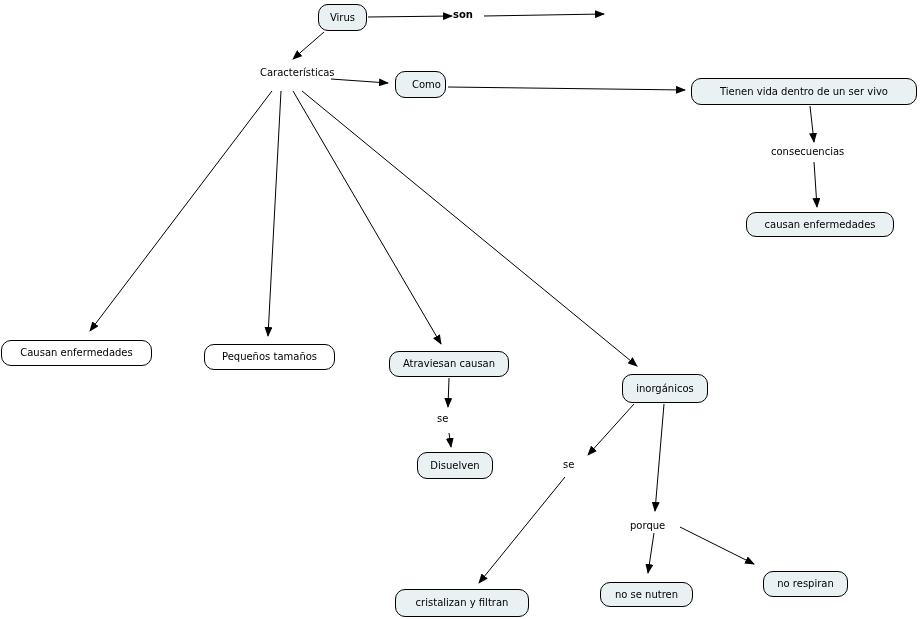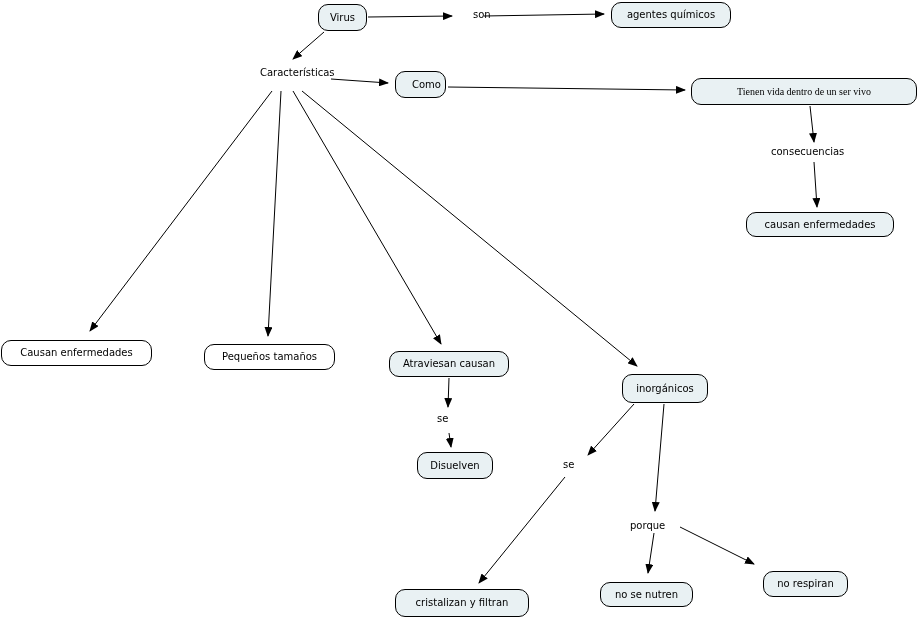--- a/index.html
+++ b/index.html
@@ -64,33 +64,32 @@
     <line x1="449" y1="378" x2="448" y2="407" marker-end="url(#arrow)"></line>
     <line x1="449" y1="433" x2="451" y2="447" marker-end="url(#arrow)"></line>
     <line x1="634" y1="404" x2="588" y2="455" marker-end="url(#arrow)"></line>
     <line x1="565" y1="477" x2="479" y2="583" marker-end="url(#arrow)"></line>
     <line x1="664" y1="404" x2="655" y2="511" marker-end="url(#arrow)"></line>
     <line x1="654" y1="533" x2="648" y2="573" marker-end="url(#arrow)"></line>
     <line x1="680" y1="527" x2="754" y2="564" marker-end="url(#arrow)"></line>
   </svg>
 
   <div class="node" style="left:318px; top:4px;  width:49px;  height:27px;">Virus</div>
-  <div class="node" style="left:611px; top:2px;  width:120px; height:26px;">agentes químicos</div>
   <div class="node" style="left:395px; top:71px; width:51px;  height:27px;padding-left:12px;">Como</div>
-  <div class="node" style="left:691px; top:78px; width:226px; height:27px;font-family:Liberation Serif, serif;">Tienen vida dentro de un ser vivo</div>
+  <div class="node" style="left:691px; top:78px; width:226px; height:27px;">Tienen vida dentro de un ser vivo</div>
   <div class="node" style="left:746px; top:212px; width:148px; height:25px;">causan enfermedades</div>
   <div class="node alt" style="left:1px;   top:340px; width:151px; height:26px;">Causan enfermedades</div>
   <div class="node alt" style="left:204px; top:344px; width:131px; height:26px;">Pequeños tamaños</div>
   <div class="node" style="left:389px; top:351px; width:120px; height:26px;">Atraviesan causan</div>
   <div class="node" style="left:417px; top:452px; width:76px;  height:27px;">Disuelven</div>
   <div class="node" style="left:395px; top:589px; width:134px; height:28px;">cristalizan y filtran</div>
   <div class="node" style="left:622px; top:374px; width:86px;  height:29px;">inorgánicos</div>
   <div class="node" style="left:600px; top:582px; width:93px;  height:25px;">no se nutren</div>
   <div class="node" style="left:763px; top:571px; width:85px;  height:26px;">no respiran</div>
 
-  <div class="edge-label" style="left:473px; top:9px;">son</div>
+  <div class="edge-label" style="left:453px; top:9px;font-weight:bold;">son</div>
   <div class="edge-label" style="left:236px; top:67px;margin-left:24px;">Características</div>
   <div class="edge-label" style="left:771px; top:146px;">consecuencias</div>
   <div class="edge-label" style="left:437px; top:413px;">se</div>
   <div class="edge-label" style="left:563px; top:459px;">se</div>
   <div class="edge-label" style="left:630px; top:488px;margin-top:32px;">porque</div>
 
 </div>
 
 </body></html>

